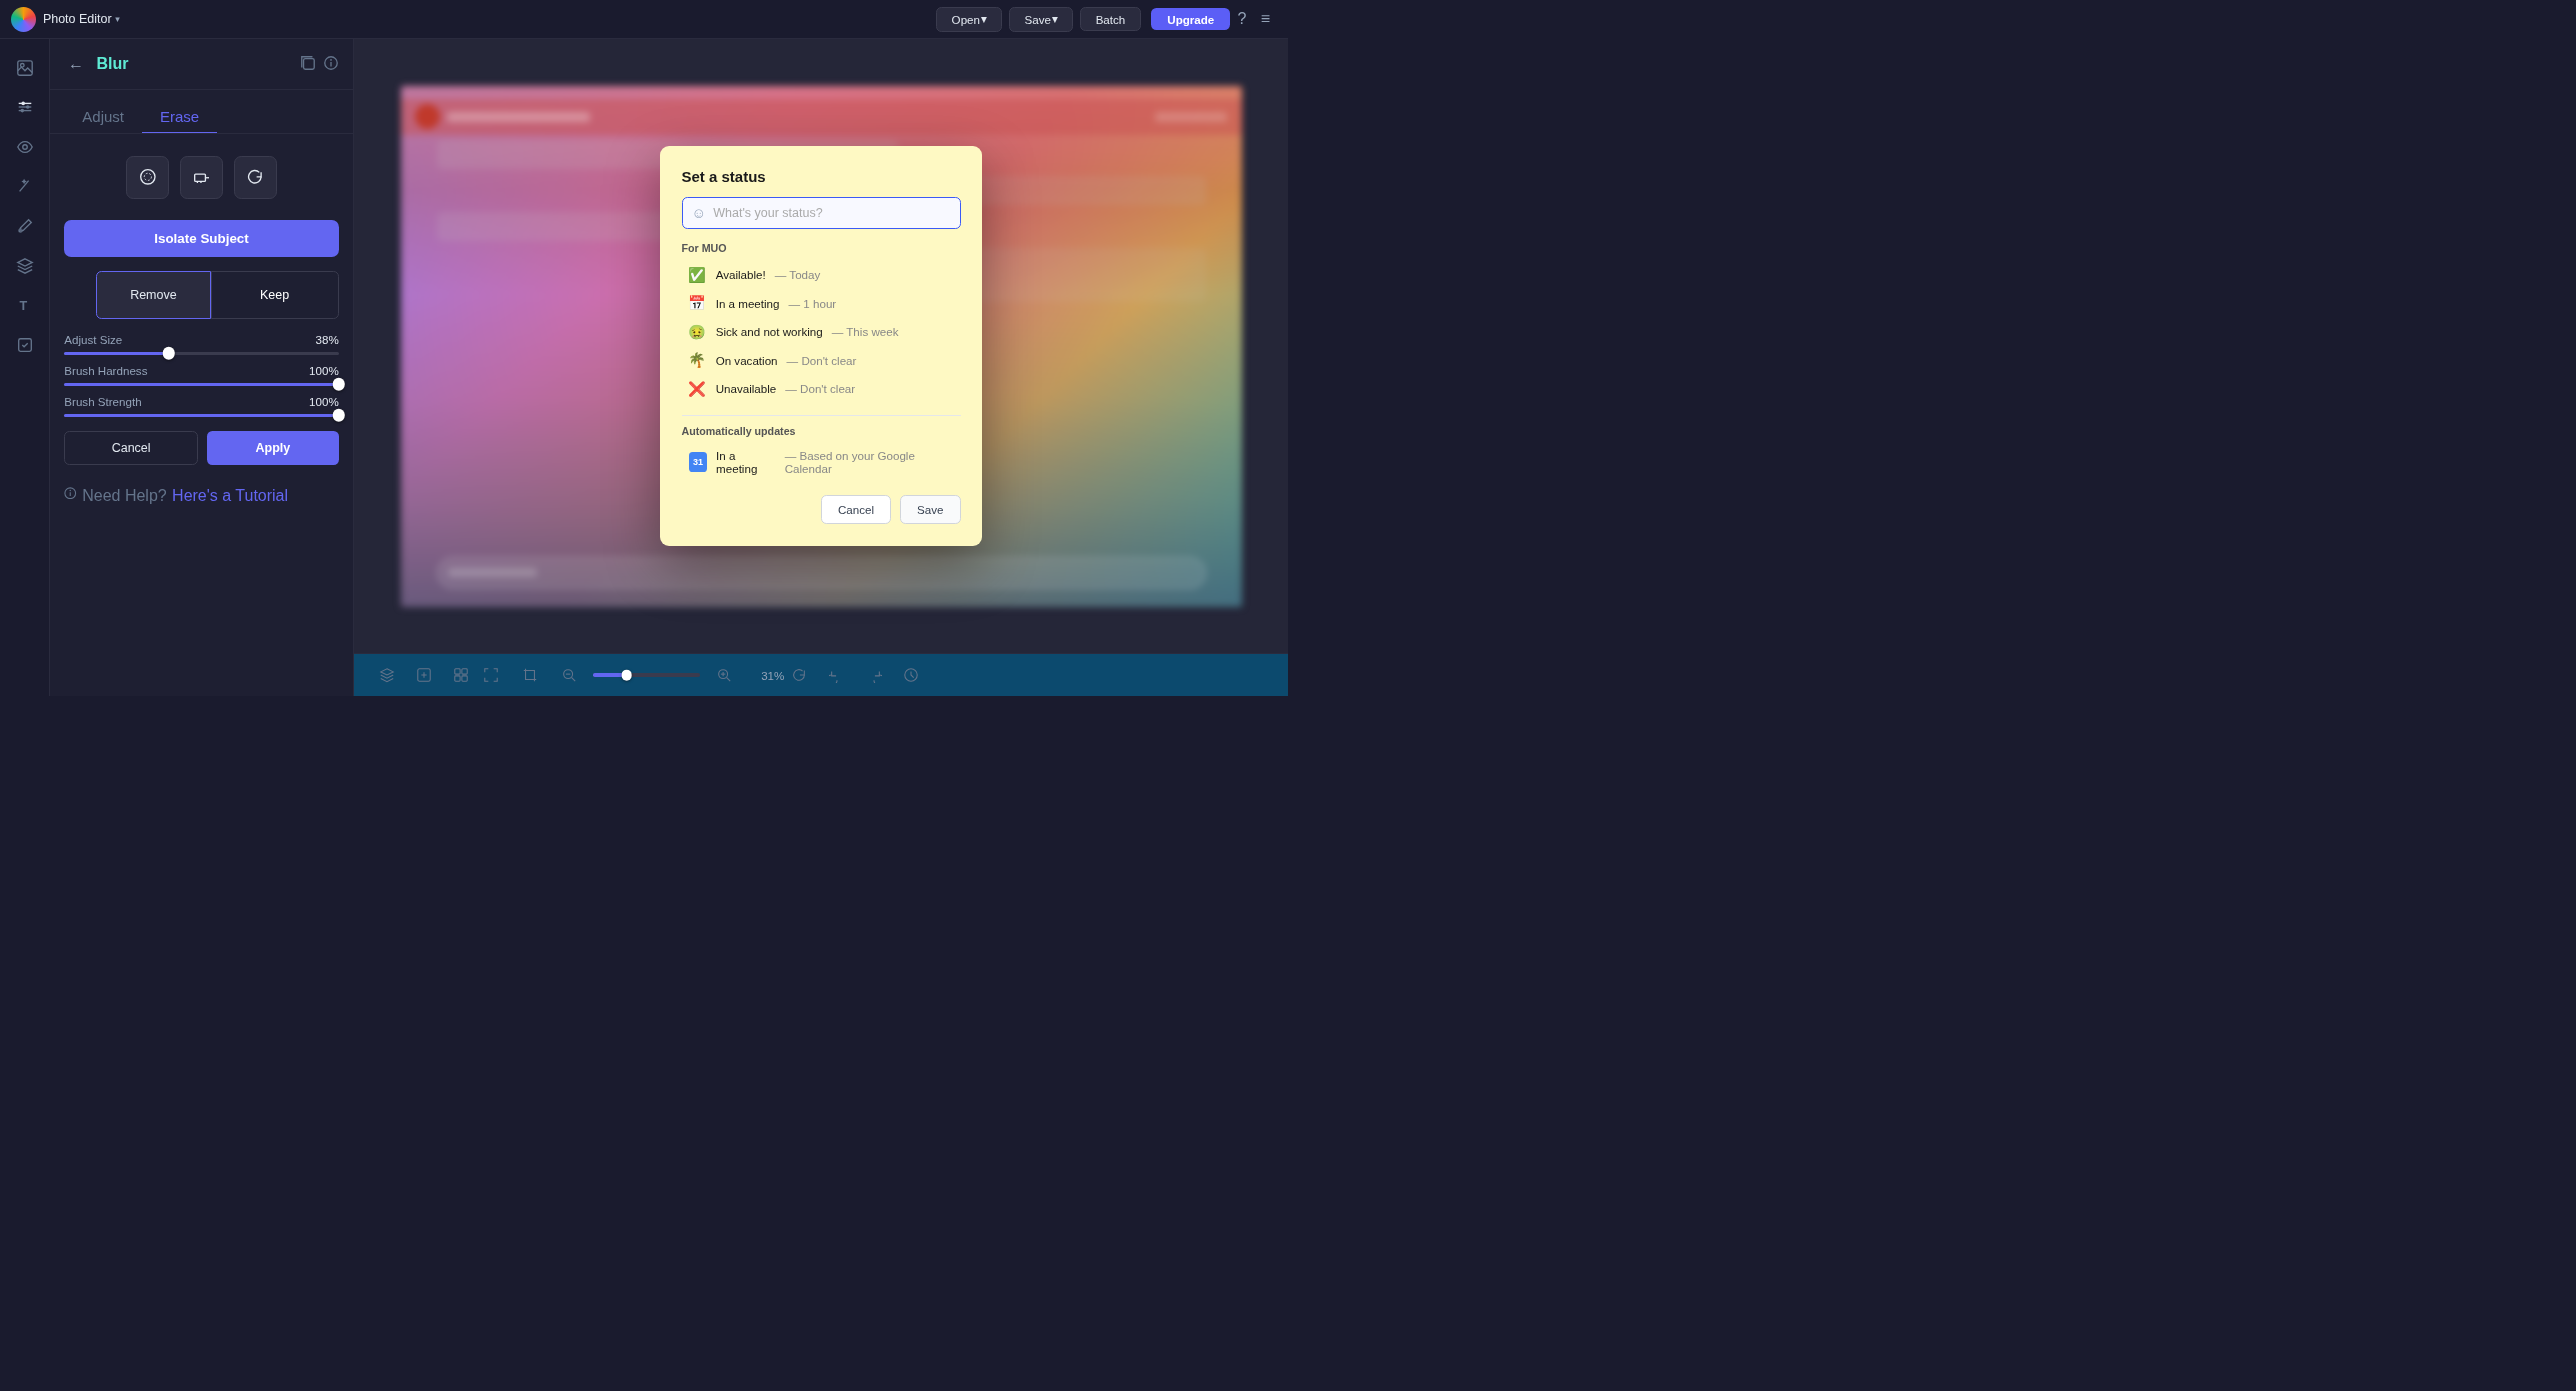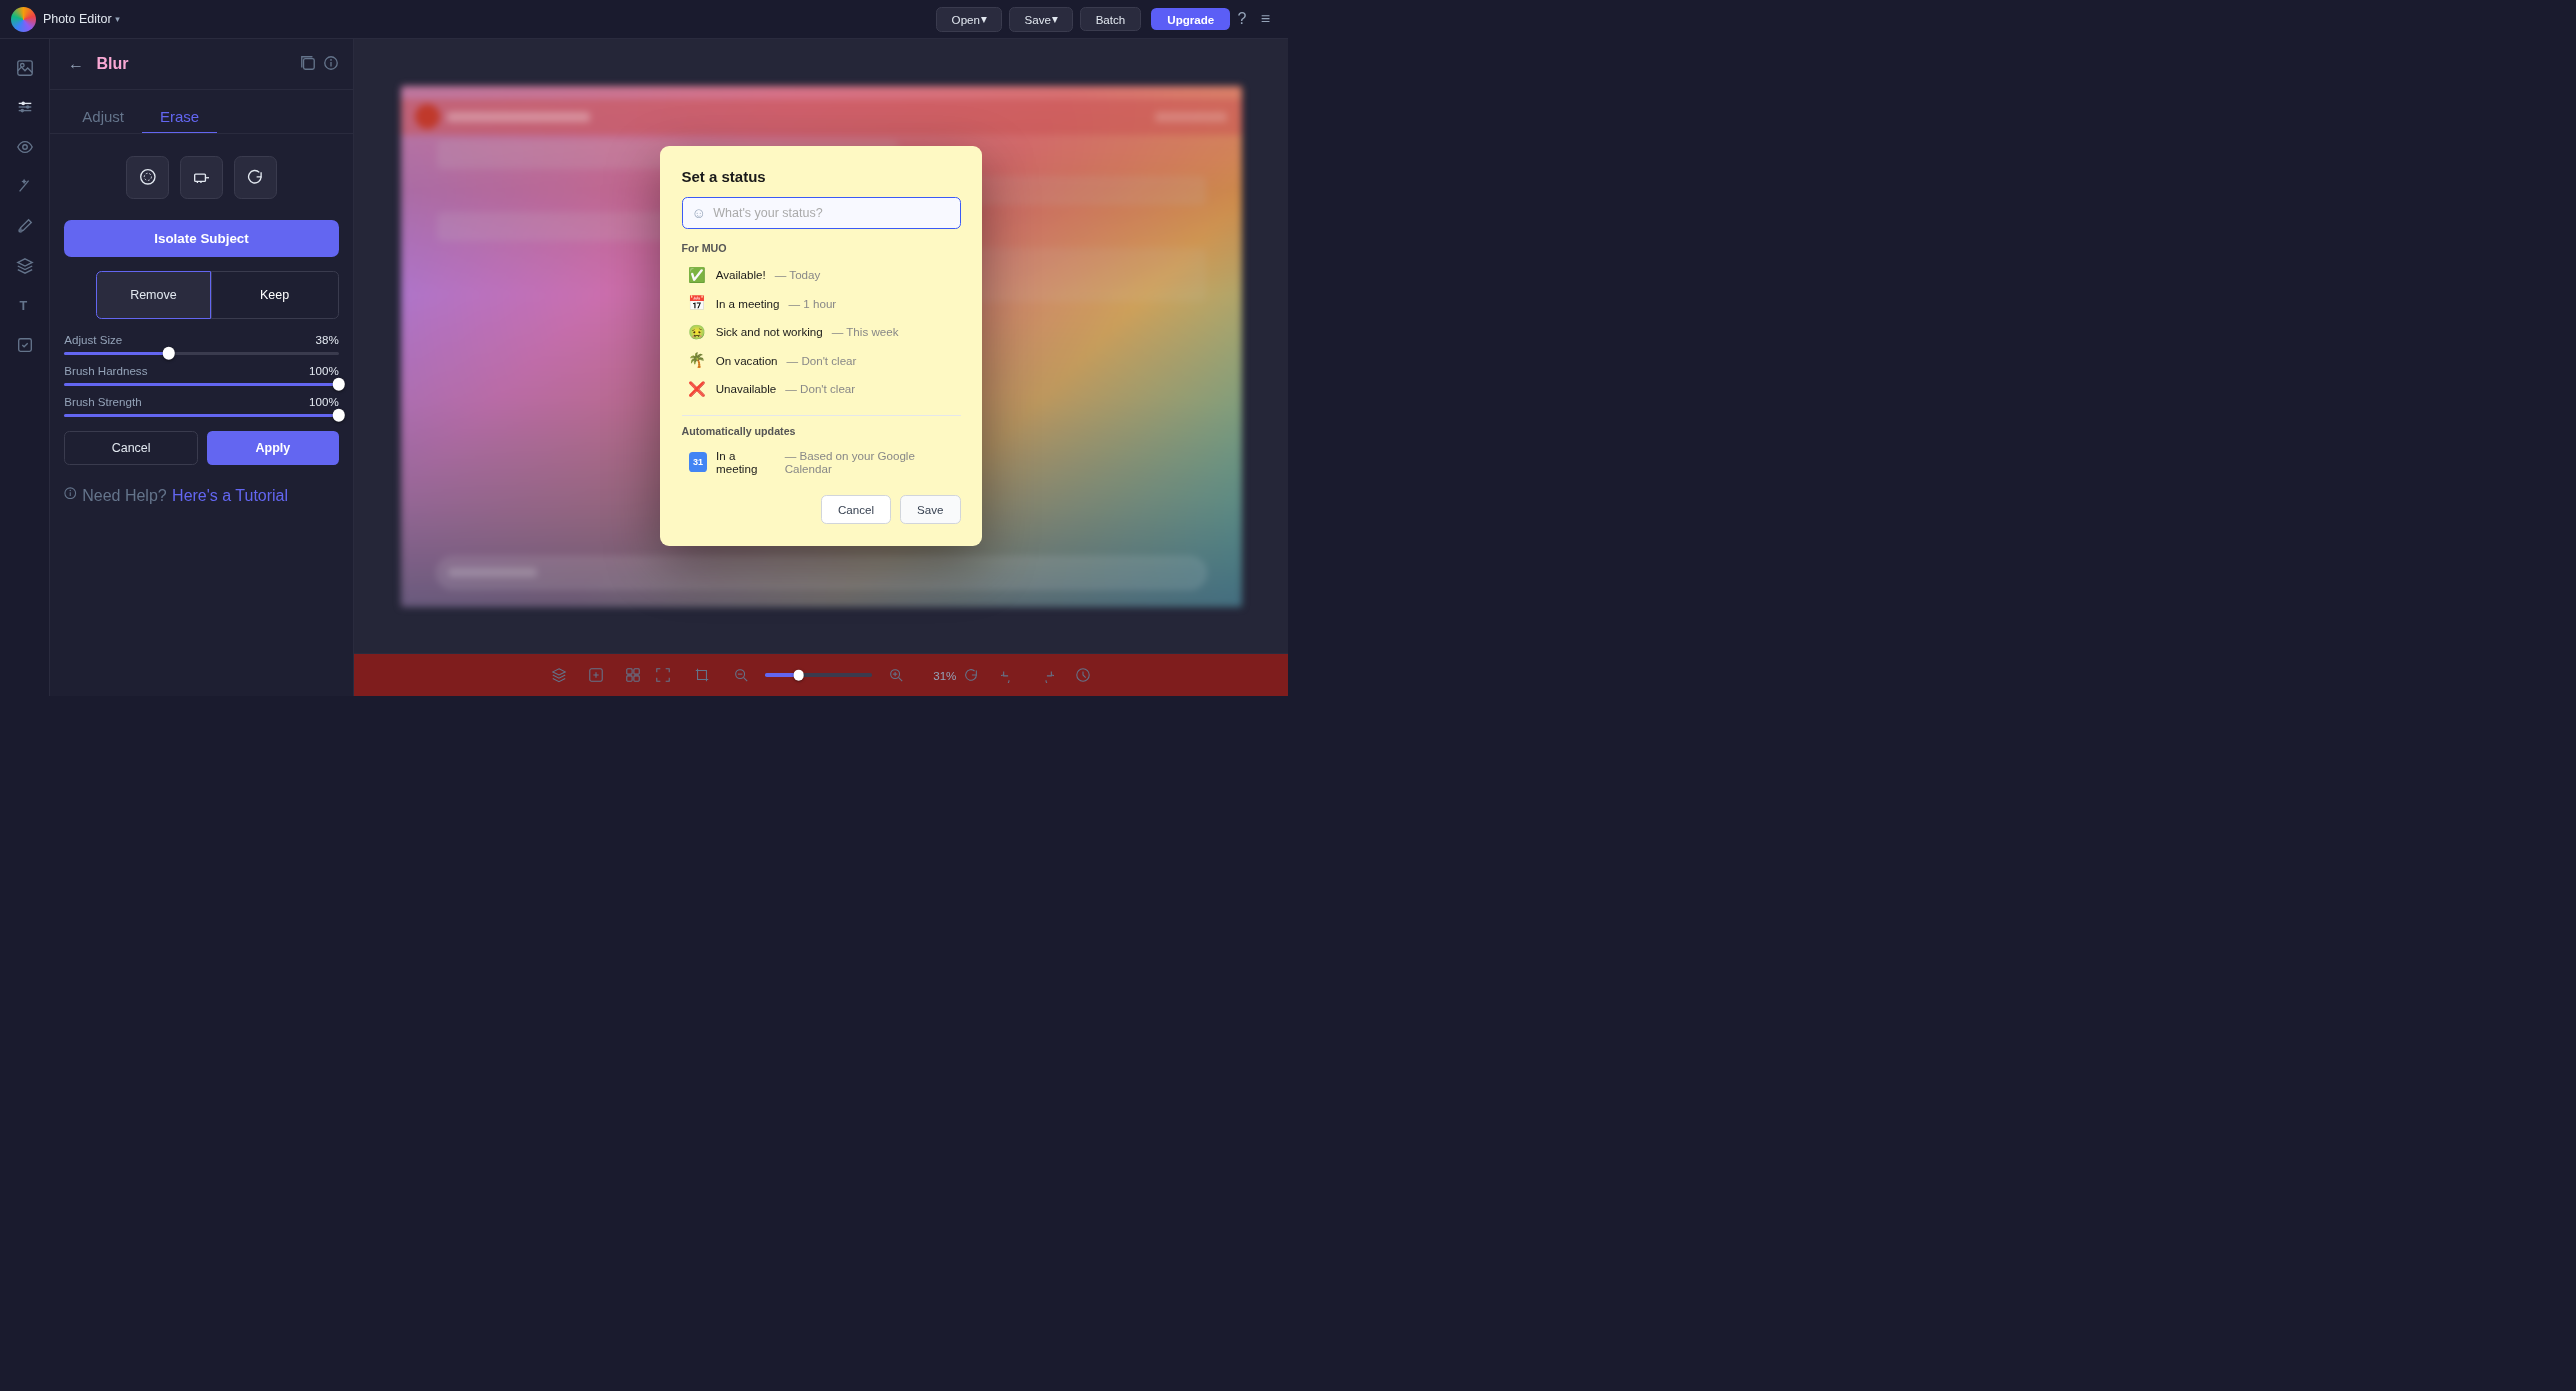--- a/index.html
+++ b/index.html
@@ -137,21 +137,21 @@
       background: none;
       border: none;
       color: #94a3b8;
       font-size: 16px;
       cursor: pointer;
       padding: 1.8px 3.6px;
     }
     .tool-panel-title {
       font-size: 16px;
       font-weight: 600;
-      color: #f9a8d4;
+      color: #5eead4;
       flex: 1;
     }
     .tool-panel-header-icons {
       display: flex;
       gap: 7.2px;
     }
     .tool-panel-header-icon {
       background: none;
       border: none;
       color: #64748b;
@@ -526,25 +526,25 @@
       background: #f9fafb;
       border-radius: 5.4px;
       cursor: pointer;
       color: #374151;
       font-weight: 500;
     }
 
     
     .bottom-toolbar {
       height: 43px;
-      background: #7f1d1d;
+      background: #0c4a6e;
       border-top: 0.9px solid #2a2b3e;
       display: flex;
       align-items: center;
-      justify-content: center;
+      justify-content: flex-start;
       padding: 0 18px;
       flex-shrink: 0;
     }
     .bottom-left {
       display: flex;
       gap: 7.2px;
     }
     .bottom-btn {
       width: 30px;
       height: 30px;

